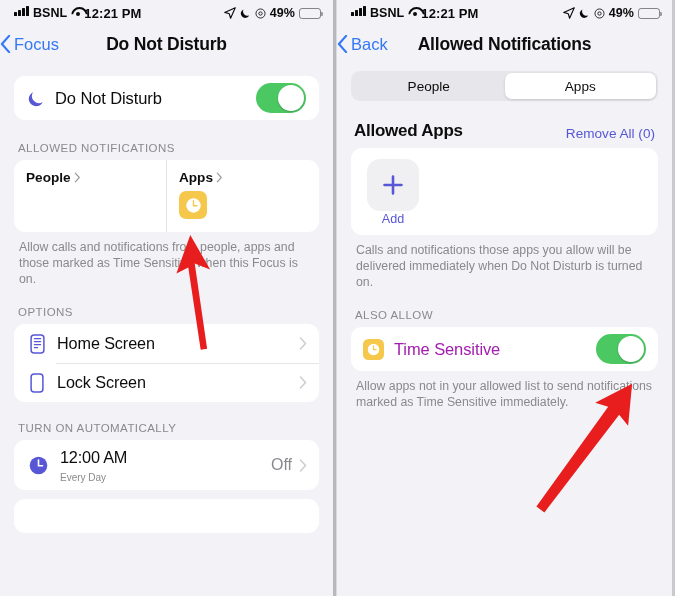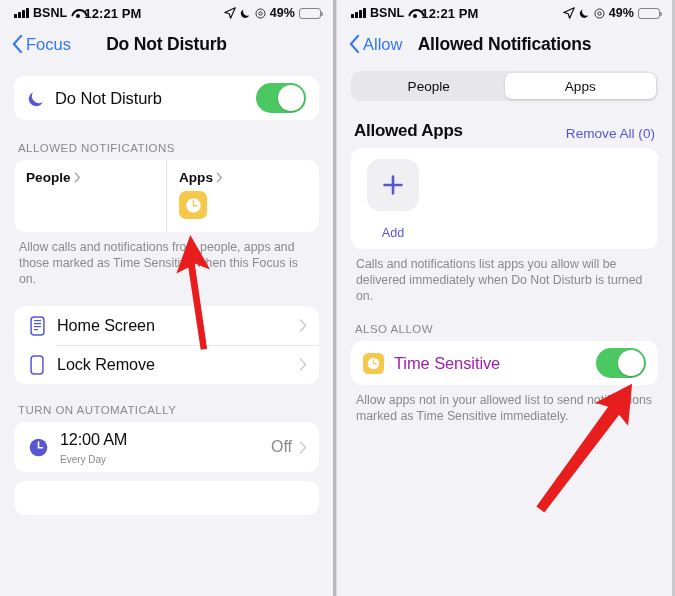--- a/index.html
+++ b/index.html
@@ -19,21 +19,21 @@
   }
   .phone.left  { border-right: 3px solid #b8b8bd; }
   .phone.right { border-left: 1px solid #d9d9de; width: 336px; }
 
   
   .statusbar {
     height: 26px; display: flex; align-items: center;
     padding: 0 12px 0 14px; font-size: 12.5px; font-weight: 700; color: #0a0a0a;
     letter-spacing: .1px;
   }
-  .sb-left { display: flex; align-items: center; gap: 4px; }
+  .sb-left { display: flex; gap: 4px; }
   .sb-center { flex: 1; font-size: 13px; font-weight: 700; letter-spacing: .1px; }
   .sb-right { display: flex; align-items: center; gap: 4px; }
   .bars { display: flex; align-items: flex-end; gap: 1.5px; height: 10px; }
   .bars i { width: 2.6px; background: #0a0a0a; border-radius: .6px; display: block; }
   .bars i:nth-child(1){height:4px} .bars i:nth-child(2){height:6px}
   .bars i:nth-child(3){height:8px} .bars i:nth-child(4){height:10px}
   .wifi { width: 13px; height: 10px; position: relative; }
   .wifi::before {
     content: ""; position: absolute; left: 0; top: 1px; width: 13px; height: 13px;
     border: 2.2px solid #0a0a0a; border-radius: 50%;
@@ -50,21 +50,21 @@
   }
   .batt::after {
     content:""; position:absolute; right:-3.2px; top:3px; width:1.8px; height:4px;
     background: rgba(0,0,0,.35); border-radius: 0 1px 1px 0;
   }
   .batt-fill { height: 100%; width: 52%; background: #0a0a0a; border-radius: 1.5px; }
   .svgico { display:block; }
 
   
   .navbar {
-    height: 36px; display: flex; align-items: center; position: relative; padding: 0 12px;
+    height: 36px; display: flex; align-items: center; position: relative; padding: 0 0;
   }
   .nav-back {
     display: flex; align-items: center; gap: 3px;
     color: #3478f6; font-size: 16.5px; position: relative; z-index: 2;
   }
   .chev-back { width: 11px; height: 18px; }
   .nav-title {
     position: absolute; left: 0; right: 0; text-align: center;
     font-size: 17.5px; font-weight: 700; color: #0d0d0d; letter-spacing: -.2px;
   }
@@ -141,21 +141,21 @@
   .aa-head { display: flex; align-items: flex-end; justify-content: space-between; padding: 0 3px 7px 3px; }
   .aa-title { font-size: 17px; font-weight: 700; color: #0d0d0d; letter-spacing: -.25px; }
   .aa-remove { font-size: 13.6px; color: #5757d6; }
 
   .addcard { padding: 11px 0 9px 0; }
   .addbtn {
     width: 52px; height: 52px; border-radius: 13px; background: #f0f0f3;
     margin-left: 16px; display: flex; align-items: center; justify-content: center;
   }
   .plus { width: 22px; height: 22px; }
-  .addlabel { font-size: 12.6px; color: #5757d6; margin-left: 16px; width: 52px; text-align: center; margin-top: 15px; }
+  .addlabel { font-size: 12.6px; color: #5757d6; margin-left: 16px; width: 52px; text-align: center; margin-top: 1px; }
 
   
   .ts-row { display: flex; align-items: center; height: 44px; padding: 0 12px; }
   .ts-ico { width: 21px; height: 21px; border-radius: 5.5px; background: #f5c84c; display:flex; align-items:center; justify-content:center; }
   .ts-label { font-size: 16.5px; color: #a21caf; margin-left: 10px; flex: 1; letter-spacing: -.1px; }
 
   
   .arrow-layer { position: absolute; inset: 0; pointer-events: none; }
 </style>
 </head>
@@ -242,20 +242,21 @@
                 <path d="M10 5v5.2h3.6" fill="none" stroke="#f5c84c" stroke-width="1.5" stroke-linecap="round"></path>
               </svg>
             </div>
           </div>
         </div>
       </div>
       <div class="grp-foot">Allow calls and notifications from people, apps and those marked as Time Sensitive when this Focus is on.</div>
     </div>
 
     <div class="pad" style="margin-top:19px">
+      <div class="grp-head">OPTIONS</div>
       <div class="card">
 
 
         <div class="row">
           <span class="row-ico">
             <svg width="15" height="20" viewBox="0 0 15 20">
               <rect x="1.1" y="1.1" width="12.8" height="17.8" rx="3" fill="none" stroke="#5757d6" stroke-width="1.5"></rect>
               <rect x="3.8" y="4" width="7.4" height="1.3" rx=".6" fill="#5757d6"></rect>
               <rect x="3.8" y="7" width="7.4" height="1.3" rx=".6" fill="#5757d6"></rect>
               <rect x="3.8" y="10" width="7.4" height="1.3" rx=".6" fill="#5757d6"></rect>
@@ -267,21 +268,21 @@
               <path d="M1.5 1 6.5 6.5l-5 5.5" fill="none" stroke="#8a8a8e" stroke-width="1.5" stroke-linecap="round" stroke-linejoin="round"></path>
             </svg>
         </div>
 
         <div class="row">
           <span class="row-ico">
             <svg width="14" height="20" viewBox="0 0 14 20">
               <rect x="1.1" y="1.1" width="11.8" height="17.8" rx="3" fill="none" stroke="#5757d6" stroke-width="1.5"></rect>
             </svg>
           </span>
-          <span class="row-label">Lock Remove</span>
+          <span class="row-label">Lock Screen</span>
           <svg class="chev-r" viewBox="0 0 8 13">
               <path d="M1.5 1 6.5 6.5l-5 5.5" fill="none" stroke="#8a8a8e" stroke-width="1.5" stroke-linecap="round" stroke-linejoin="round"></path>
             </svg>
         </div>
 
       </div>
     </div>
 
     <div class="pad" style="margin-top:20px">
       <div class="grp-head">TURN ON AUTOMATICALLY</div>
@@ -341,21 +342,21 @@
         <span class="pct">49%</span>
         <span class="batt"><span class="batt-fill"></span></span>
       </div>
     </div>
 
     <div class="navbar">
       <div class="nav-back">
         <svg class="chev-back" viewBox="0 0 12 20">
             <path d="M10 1 2 10l8 9" fill="none" stroke="#3478f6" stroke-width="2.4" stroke-linecap="round" stroke-linejoin="round"></path>
           </svg>
-        <span>Allow</span>
+        <span>Back</span>
       </div>
       <div class="nav-title">Allowed Notifications</div>
     </div>
 
     <div class="pad" style="margin-top:9px">
       <div class="seg">
         <div class="seg-item">People</div>
         <div class="seg-item active">Apps</div>
       </div>
     </div>
@@ -366,21 +367,21 @@
         <span class="aa-remove">Remove All (0)</span>
       </div>
       <div class="card addcard">
         <div class="addbtn">
           <svg class="plus" viewBox="0 0 22 22">
               <path d="M11 2.5v17M2.5 11h17" stroke="#5757d6" stroke-width="2.6" stroke-linecap="round"></path>
             </svg>
         </div>
         <div class="addlabel">Add</div>
       </div>
-      <div class="grp-foot">Calls and notifications list apps you allow will be delivered immediately when Do Not Disturb is turned on.</div>
+      <div class="grp-foot">Calls and notifications those apps you allow will be delivered immediately when Do Not Disturb is turned on.</div>
     </div>
 
     <div class="pad" style="margin-top:19px">
       <div class="grp-head">ALSO ALLOW</div>
       <div class="card">
         <div class="ts-row">
           <span class="ts-ico">
             <svg width="15" height="15" viewBox="0 0 20 20">
               <circle cx="10" cy="10" r="7.6" fill="#fff"></circle>
               <path d="M10 5v5.2h3.6" fill="none" stroke="#f5c84c" stroke-width="1.6" stroke-linecap="round"></path>

